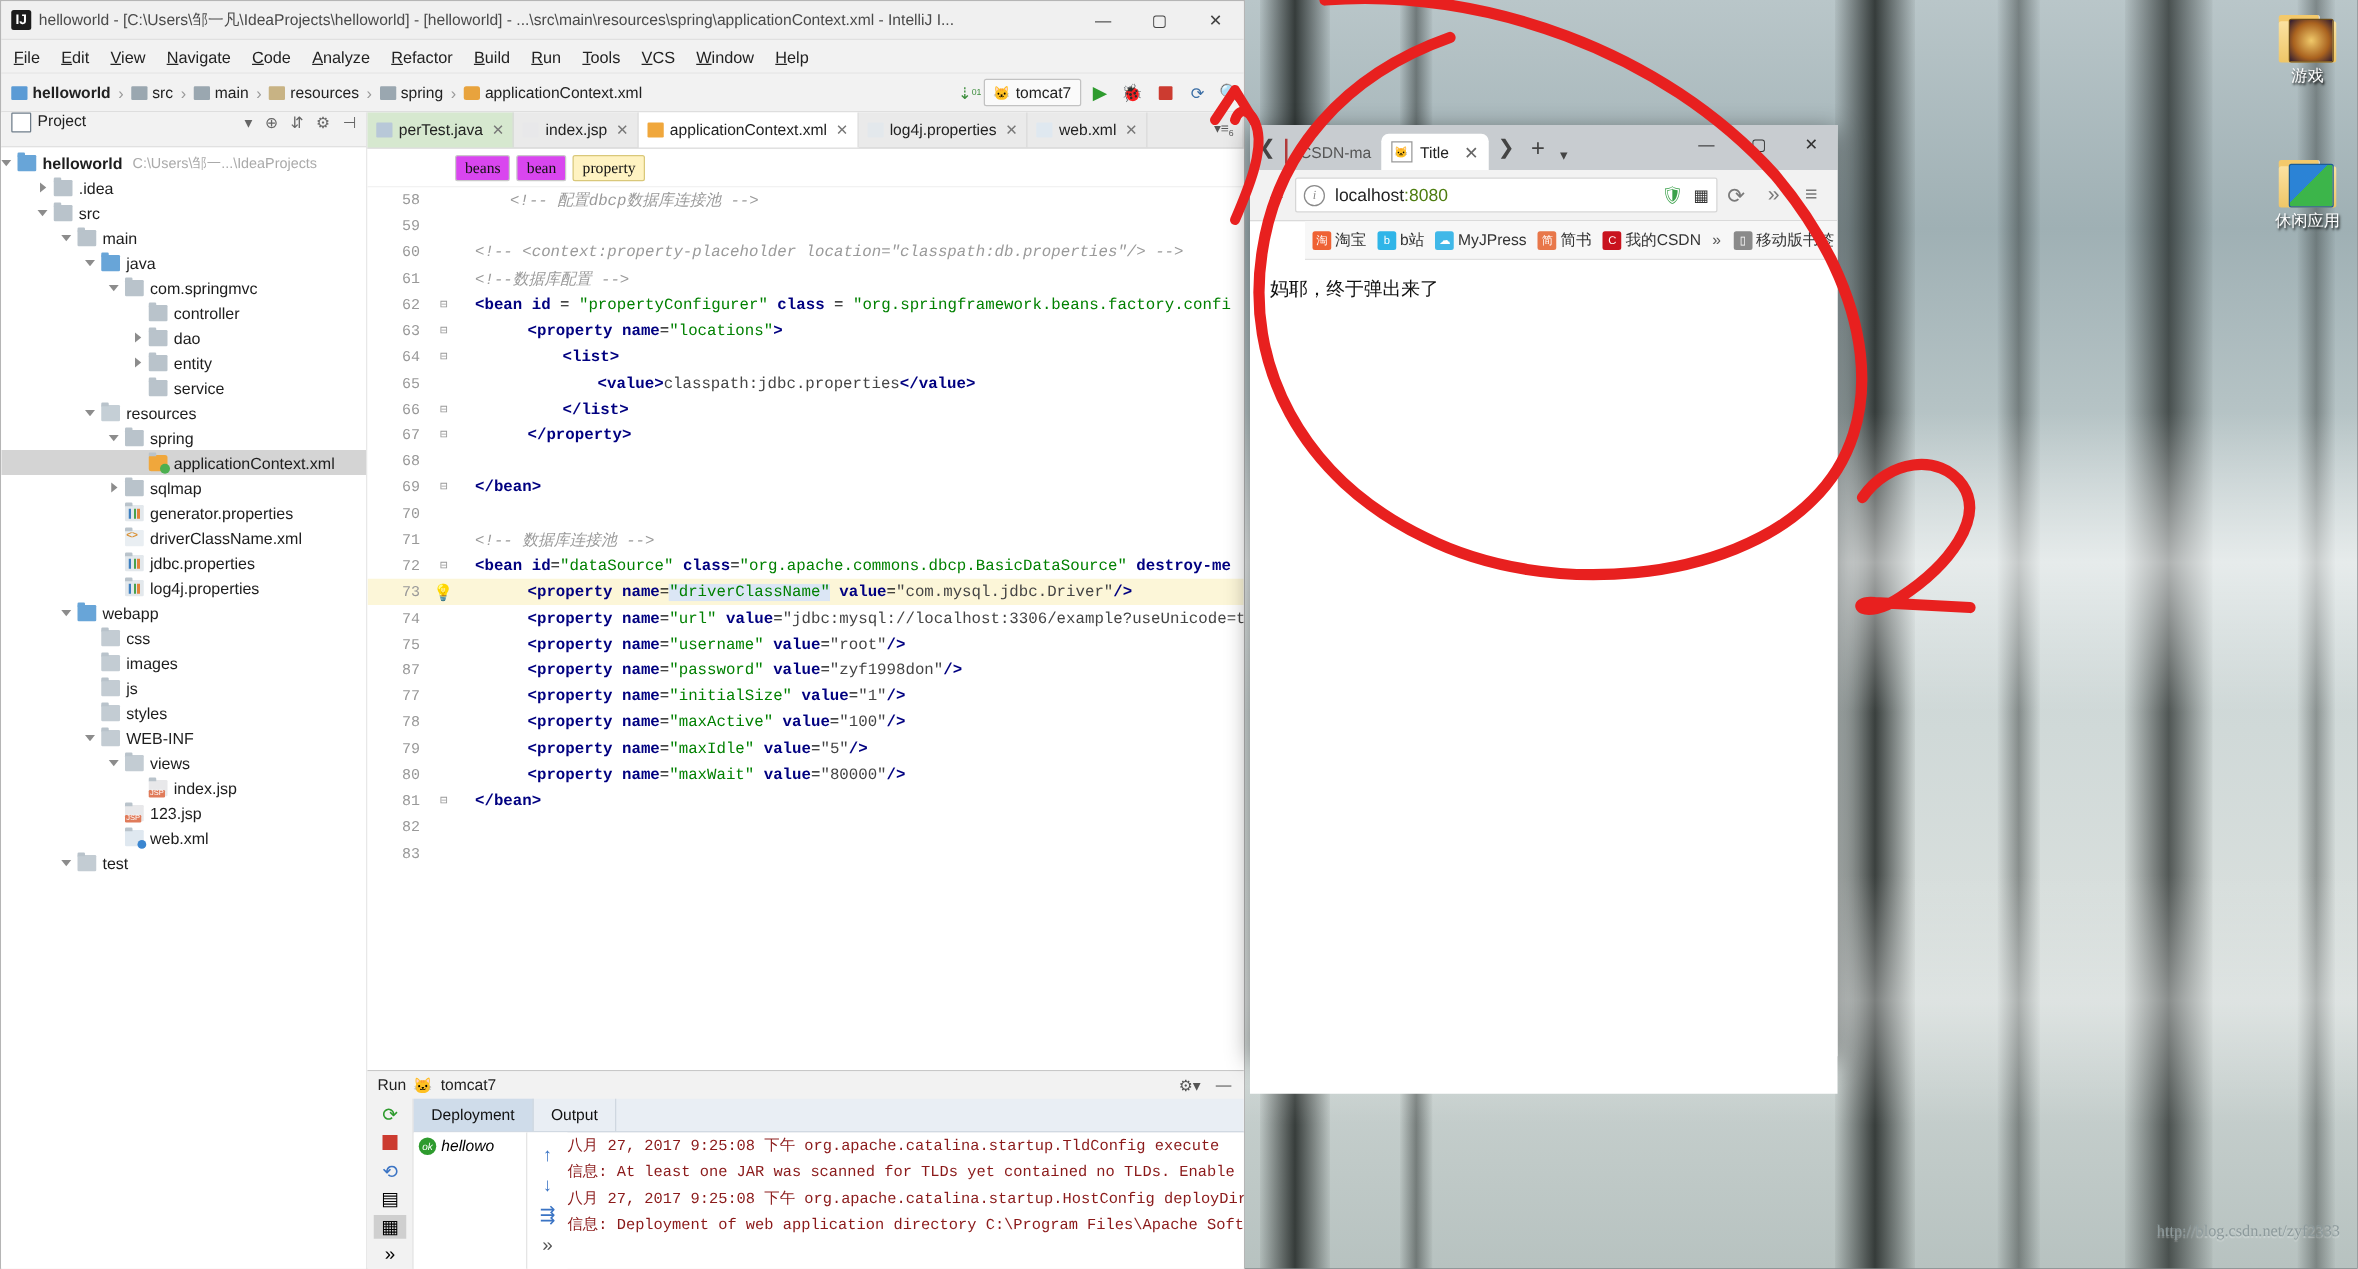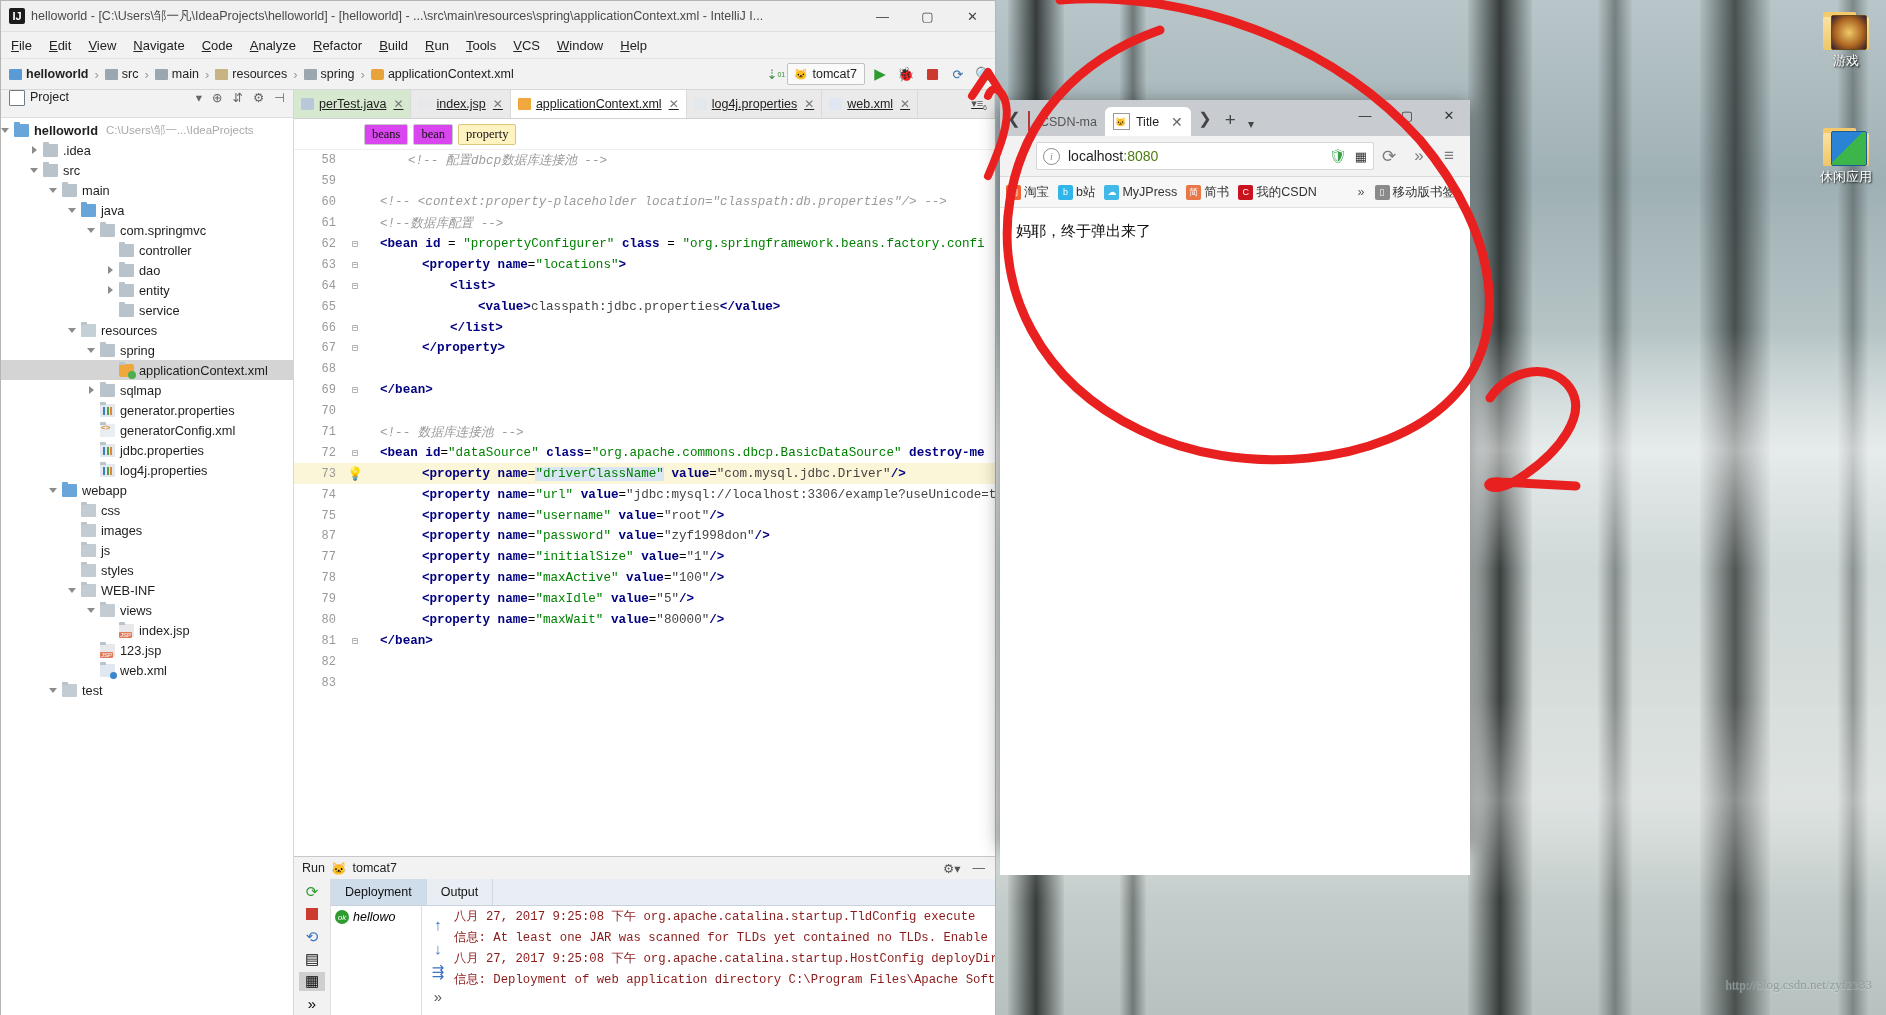--- a/index.html
+++ b/index.html
@@ -73,21 +73,21 @@
   .fico.appctx:after{content:"";position:absolute;right:-2px;bottom:-2px;width:8px;height:8px;border-radius:50%;background:#4caf50;}
   .fico.jsp{background:#e8e8ea;}
   .fico.jsp:after{content:"JSP";position:absolute;left:0;bottom:-1px;font-size:6px;color:#fff;background:#e07b5a;padding:0 1px;border-radius:1px;}
   .fico.webxml{background:#dfe8f0;}
   .fico.webxml:after{content:"";position:absolute;right:-2px;bottom:-2px;width:7px;height:7px;border-radius:50%;background:#3b86d0;}
   .ind{display:inline-block;flex:none;}
   .mutedpath{color:#aaa;margin-left:8px;font-size:11.5px;}
   
   .edit-pane{flex:1;display:flex;flex-direction:column;background:#fff;min-width:0;}
   .tabs{height:28px;display:flex;align-items:stretch;background:#eaeaea;border-bottom:1px solid #d0d0d0;}
-  .tab{display:flex;align-items:center;padding:0 7px;font-size:12.5px;color:#222;border-right:1px solid #d9d9d9;white-space:nowrap;text-decoration:underline;}
+  .tab{display:flex;align-items:center;padding:0 7px;font-size:12.5px;color:#222;border-right:1px solid #d9d9d9;white-space:nowrap;}
   .tab.active{background:#fff;}
   .tab.green{background:#d6e8cf;}
   .tab .ti{width:13px;height:12px;margin-right:5px;border-radius:1px;}
   .tab .x{margin-left:7px;color:#777;font-size:12px;}
   .bcrumbs{height:30px;display:flex;align-items:center;padding-left:70px;background:#fff;border-bottom:1px solid #eee;}
   .bchip{border:1px solid #c9c9c9;border-radius:2px;padding:2px 7px;margin-right:5px;font-size:12.5px;
       font-family:"Liberation Serif",serif;color:#111;background:#d946ef;}
   .bchip.on{background:#fff3c2;border-color:#d9c87a;}
   .code{flex:1;overflow:hidden;position:relative;background:#fff;font-family:"Liberation Mono",monospace;font-size:12.6px;}
   .cline{height:20.9px;display:flex;align-items:center;white-space:pre;}
@@ -135,21 +135,21 @@
   .ch-plus{margin:0 6px 5px 6px;font-size:19px;color:#444;}
   .ch-wbtn{position:absolute;right:0;top:0;display:flex;}
   .ch-wbtn div{width:42px;height:30px;display:flex;align-items:center;justify-content:center;color:#333;font-size:13px;}
   .ch-nav{height:40px;background:#f2f2f2;display:flex;align-items:center;padding:0 6px;border-bottom:1px solid #dadada;}
   .navbtn{width:30px;height:30px;display:flex;align-items:center;justify-content:center;color:#7a7a7a;font-size:17px;}
   .omni{flex:1;height:26px;background:#fff;border:1px solid #d6d6d6;border-radius:2px;display:flex;align-items:center;padding:0 6px;}
   .omni .info{width:15px;height:15px;border:1.4px solid #8a8a8a;border-radius:50%;color:#8a8a8a;font-size:10px;
       display:flex;align-items:center;justify-content:center;margin-right:8px;font-style:italic;font-family:"Liberation Serif",serif;}
   .omni .u{font-size:14px;color:#222;}
   .omni .u .dim{color:#4d7c0f;}
-  .ch-bm{height:30px;background:#f7f7f7;display:flex;align-items:center;padding:0 6px;border-bottom:1px solid #e1e1e1;font-size:12.5px;color:#333;}
+  .ch-bm{height:30px;background:#f7f7f7;display:flex;align-items:center;padding:0 6px;border-bottom:1px solid #e1e1e1;font-size:12.5px;color:#333;margin-left:44px;}
   .bm{display:flex;align-items:center;margin-right:9px;white-space:nowrap;}
   .bm .bi{width:15px;height:15px;margin-right:3px;border-radius:2px;display:flex;align-items:center;
       justify-content:center;font-size:9px;color:#fff;}
   .ch-page{background:#fff;height:calc(100% - 36px - 40px - 30px);padding:14px 16px;font-size:15px;color:#111;}
   
   #annot{position:absolute;left:0;top:0;width:1886px;height:1015px;pointer-events:none;}
   .wm{position:absolute;right:14px;bottom:22px;color:#8d9a9c;font-size:13px;font-family:"Liberation Serif",serif;
      text-shadow:0 1px 1px rgba(255,255,255,.35);}
 </style>
 </head>
@@ -362,21 +362,21 @@
             <div class="row">
               <span class="ind" style="width: 86px;"></span>
               <span class="arrow"></span>
               <span class="fico prop"></span>
               <span>generator.properties</span>
             </div>
             <div class="row">
               <span class="ind" style="width: 86px;"></span>
               <span class="arrow"></span>
               <span class="fico xmlg"></span>
-              <span>generatorConfig.xml</span>
+              <span>driverClassName.xml</span>
             </div>
             <div class="row">
               <span class="ind" style="width: 86px;"></span>
               <span class="arrow"></span>
               <span class="fico prop"></span>
               <span>jdbc.properties</span>
             </div>
             <div class="row">
               <span class="ind" style="width: 86px;"></span>
               <span class="arrow"></span>

